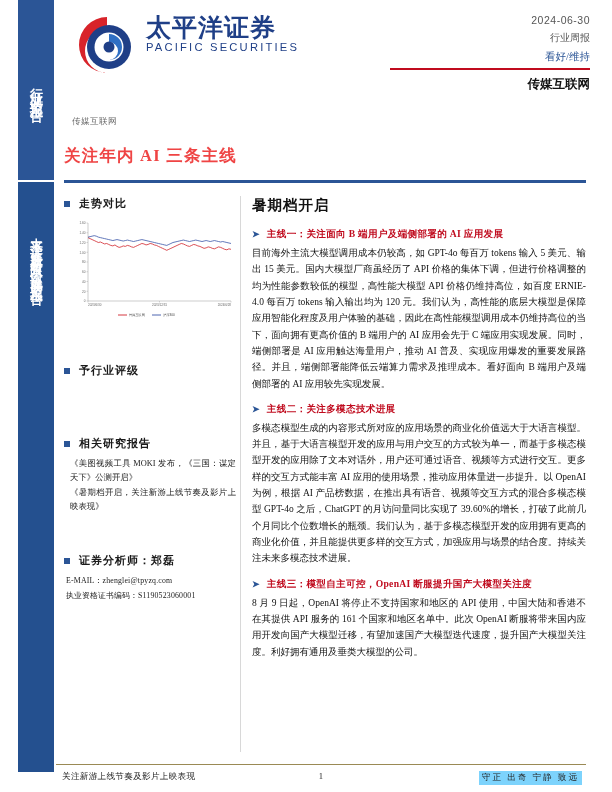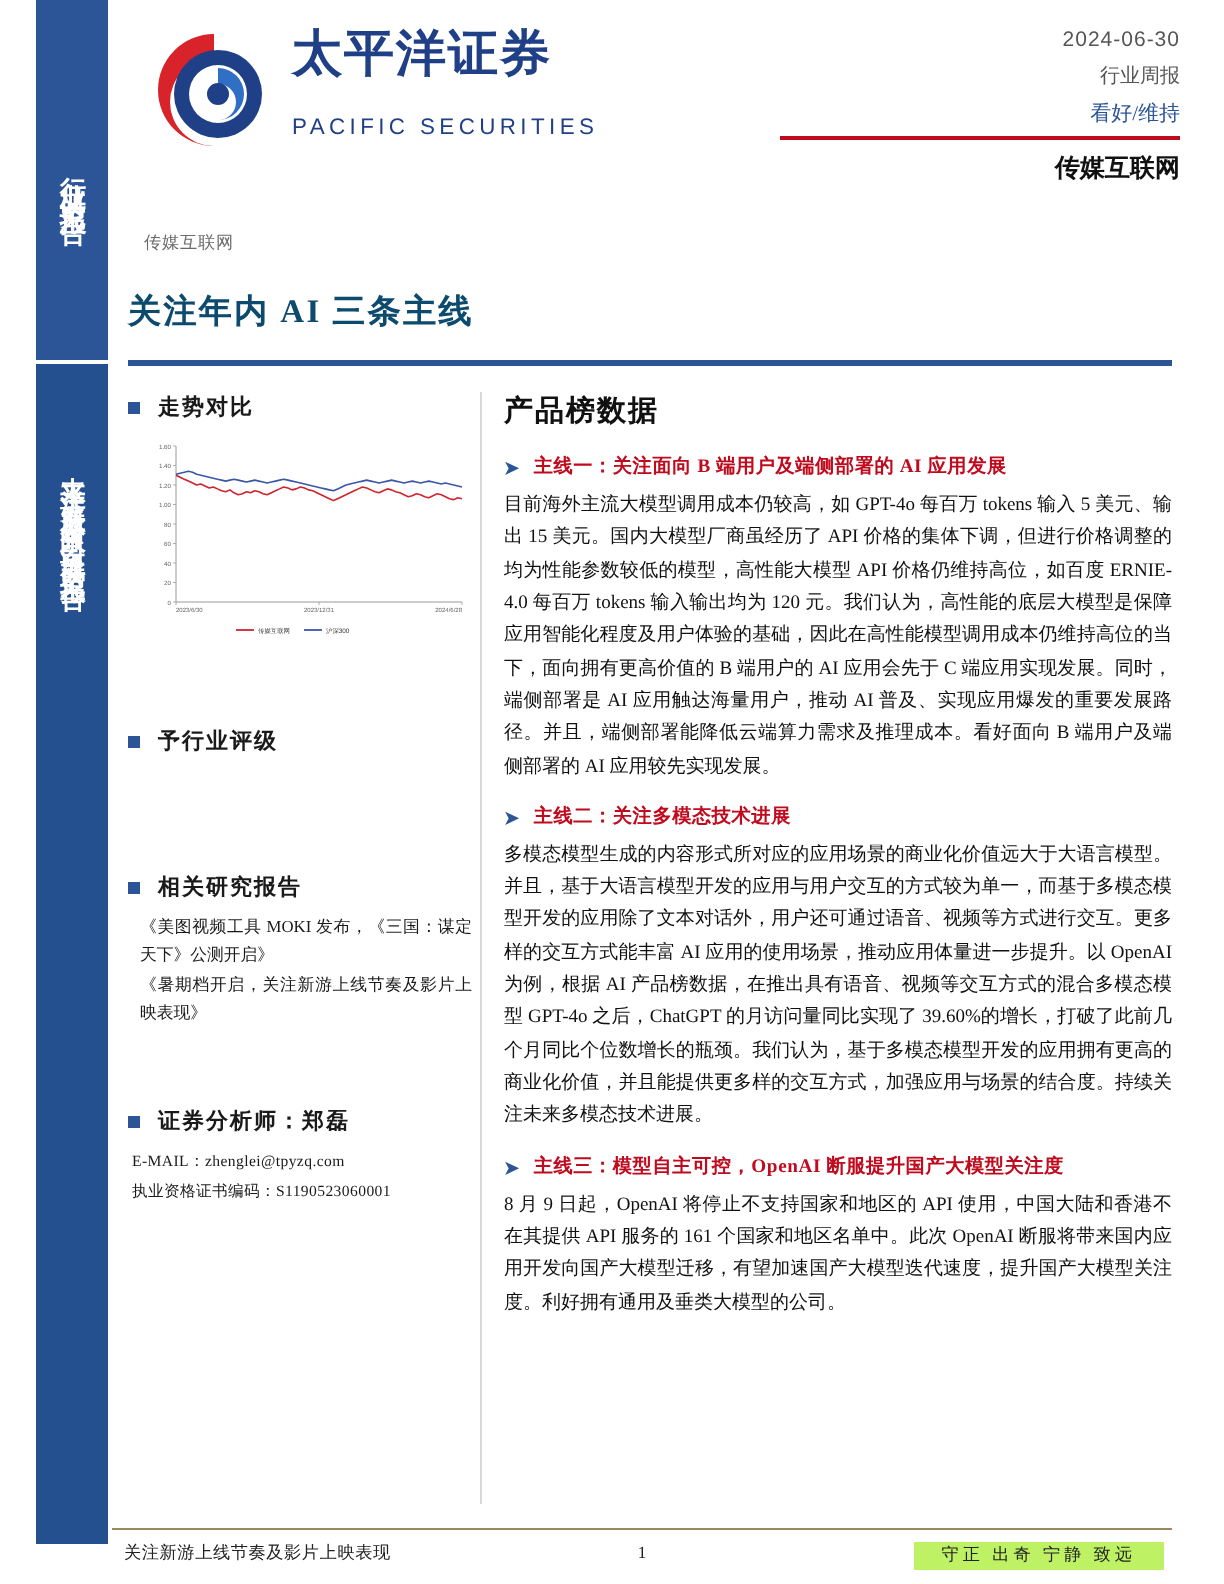--- a/index.html
+++ b/index.html
@@ -38,37 +38,37 @@
   .logo-wrap { position: absolute; left: 20px; top: 14px; display: flex; }
   .logo-mark { width: 62px; height: 62px; position: relative; }
   .logo-text { margin-left: 8px; }
   .logo-cn {
     font-size: 25px; font-weight: bold; color: #1f3f87;
     letter-spacing: 1px; line-height: 1.05;
     font-family: "Liberation Sans", sans-serif;
   }
   .logo-en {
     font-size: 11.2px; color: #1f3f87; letter-spacing: 2.2px;
-    font-family: "Liberation Sans", sans-serif; margin-top: 18px;
+    font-family: "Liberation Sans", sans-serif; margin-top: 1px;
   }
 
   .header-right {
     position: absolute; right: 22px; top: 14px; width: 200px; text-align: right;
   }
   .hr-date { font-size: 10.5px; color: #555; letter-spacing: .5px; font-family:"Liberation Sans",sans-serif; }
   .hr-type { font-size: 10px; color: #555; margin-top: 5px; }
   .hr-rating { font-size: 10.5px; color: #2b5596; margin-top: 5px; }
   .hr-rule { height: 2.2px; background: #c00b1e; margin-top: 4px; width: 100%; }
   .hr-industry { font-size: 12.5px; color: #111; font-weight: bold; margin-top: 6px; }
 
   
   .subhead { position: absolute; left: 72px; top: 116px; font-size: 8.6px; color: #6b6b6b; letter-spacing: .4px; }
   .doc-title {
     position: absolute; left: 64px; top: 145px;
-    font-size: 16.5px; font-weight: bold; color: #0c4a6e; letter-spacing: 1.2px;
+    font-size: 16.5px; font-weight: bold; color: #ef4444; letter-spacing: 1.2px;
   }
   .title-rule { position: absolute; left: 64px; top: 180px; width: 522px; height: 3px; background: #2b5596; }
 
   
   .leftcol { position: absolute; left: 64px; top: 196px; width: 172px; }
   .sec-head { display: flex; align-items: center; margin-bottom: 6px; }
   .sq { width: 6px; height: 6px; background: #2b5596; margin-right: 9px; flex: none; }
   .sec-title { font-size: 11px; font-weight: bold; color: #1a1a1a; letter-spacing: 1px; }
 
   .chart-box { width: 168px; height: 108px; margin: 6px 0 0 2px; position: relative; }
@@ -103,21 +103,21 @@
     font-size: 9.5px; color: #111; line-height: 1.72;
     text-align: justify; text-justify: inter-ideograph;
     margin-bottom: 11px;
   }
 
   
   .footer-rule { position: absolute; left: 56px; top: 764px; width: 530px; height: 1px; background: #9a8a55; }
   .footer { position: absolute; left: 56px; top: 768px; width: 530px; height: 20px; }
   .f-left { position: absolute; left: 6px; top: 3px; font-size: 8.6px; color: #222; letter-spacing: .3px; }
   .f-center { position: absolute; left: 0; right: 0; top: 3px; text-align: center; font-size: 8.6px; color: #222; }
-  .f-right { position: absolute; right: 4px; top: 3px; font-size: 8.6px; color: #222; background: #bef264; padding: 1px 14px; letter-spacing: 2px; }
+  .f-right { position: absolute; right: 4px; top: 3px; font-size: 8.6px; color: #222; background: #7dd3fc; padding: 1px 3px; letter-spacing: 2px; }
 </style>
 </head>
 <body>
 
 <div class="page">
 
   <div class="sidebar-top">
     <span class="vtext">行业研究报告</span>
   </div>
   <div class="sidebar-bottom">
@@ -226,21 +226,21 @@
     </div>
     <div class="analyst-lines">
       <div class="an-line">E-MAIL：zhenglei@tpyzq.com</div>
       <div class="an-line">执业资格证书编码：S1190523060001</div>
     </div>
   </div>
 
   <div class="col-divider"></div>
 
   <div class="rightcol">
-    <div class="summary-title">产品榜数据</div>
+    <div class="summary-title">暑期档开启</div>
 
     <div class="thread">
       <div class="thread-head">
         <span class="arrow">➤</span>
         <span class="ht">主线一：关注面向 B 端用户及端侧部署的 AI 应用发展</span>
       </div>
       <div class="para">目前海外主流大模型调用成本仍较高，如 GPT-4o 每百万 tokens 输入 5 美元、输出 15 美元。国内大模型厂商虽经历了 API 价格的集体下调，但进行价格调整的均为性能参数较低的模型，高性能大模型 API 价格仍维持高位，如百度 ERNIE-4.0 每百万 tokens 输入输出均为 120 元。我们认为，高性能的底层大模型是保障应用智能化程度及用户体验的基础，因此在高性能模型调用成本仍维持高位的当下，面向拥有更高价值的 B 端用户的 AI 应用会先于 C 端应用实现发展。同时，端侧部署是 AI 应用触达海量用户，推动 AI 普及、实现应用爆发的重要发展路径。并且，端侧部署能降低云端算力需求及推理成本。看好面向 B 端用户及端侧部署的 AI 应用较先实现发展。</div>
     </div>
 
     <div class="thread">

